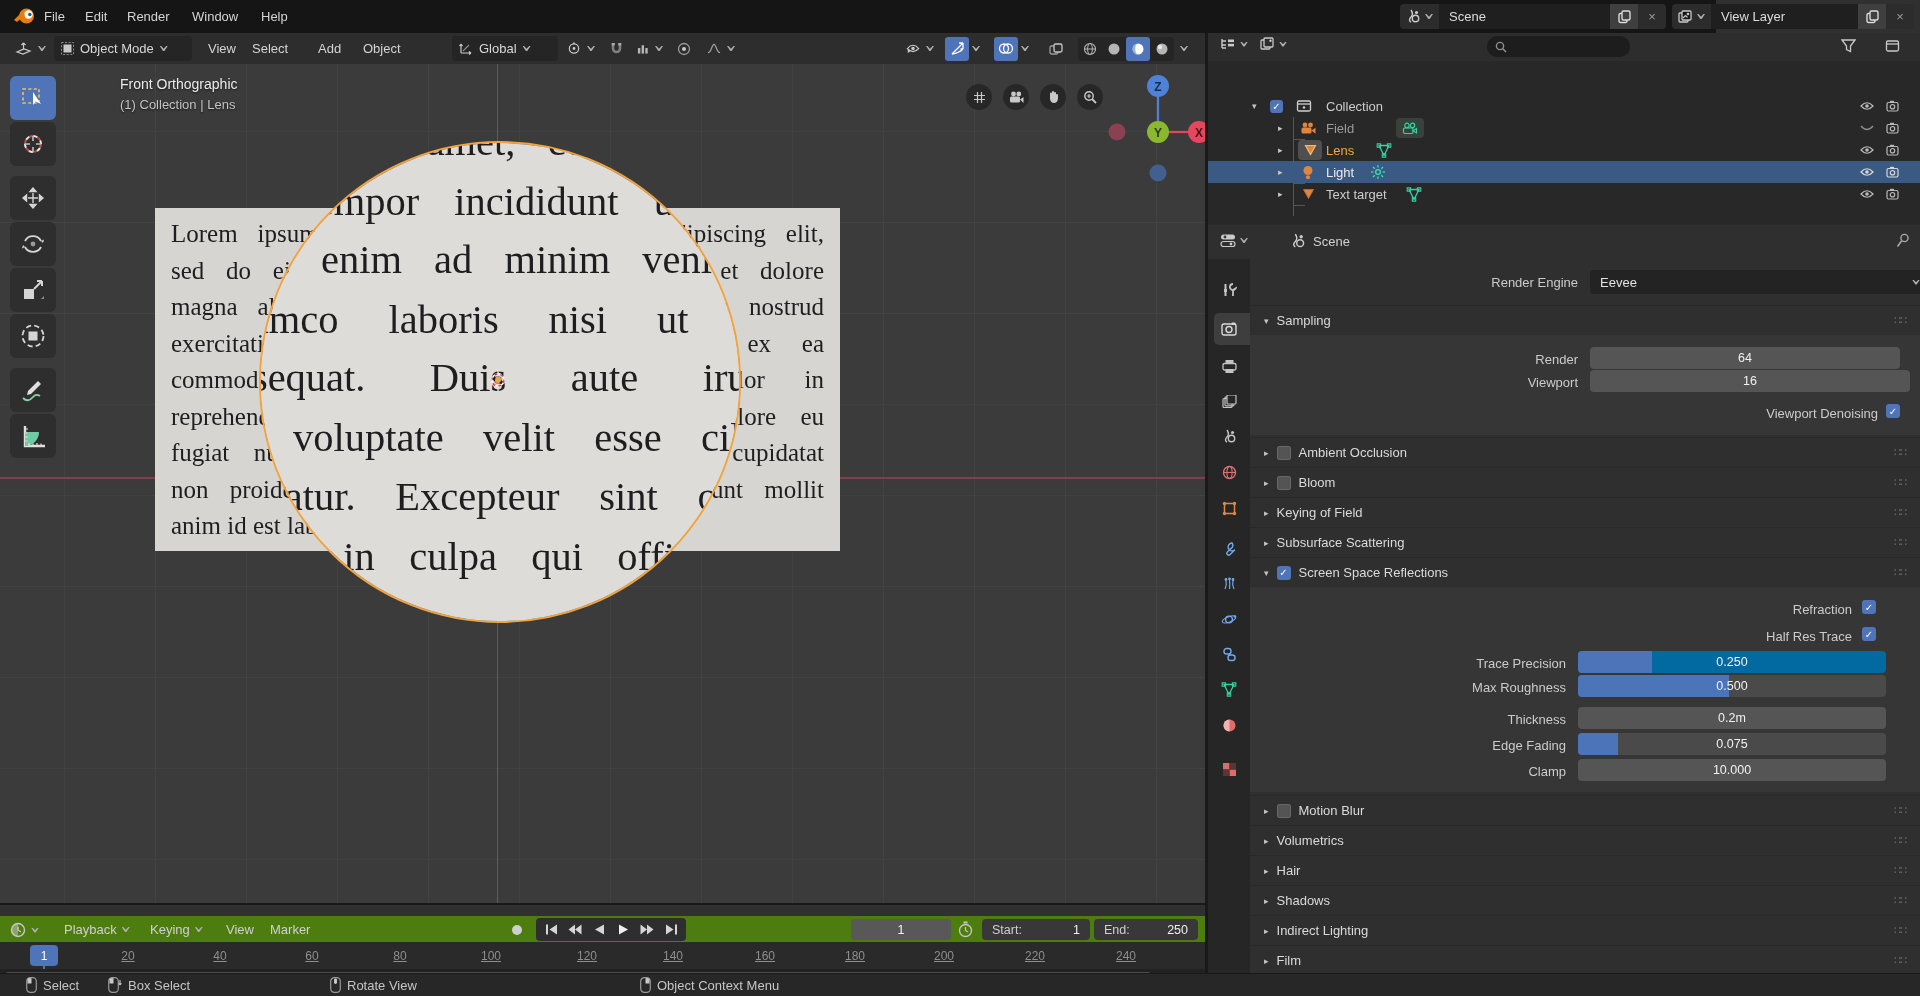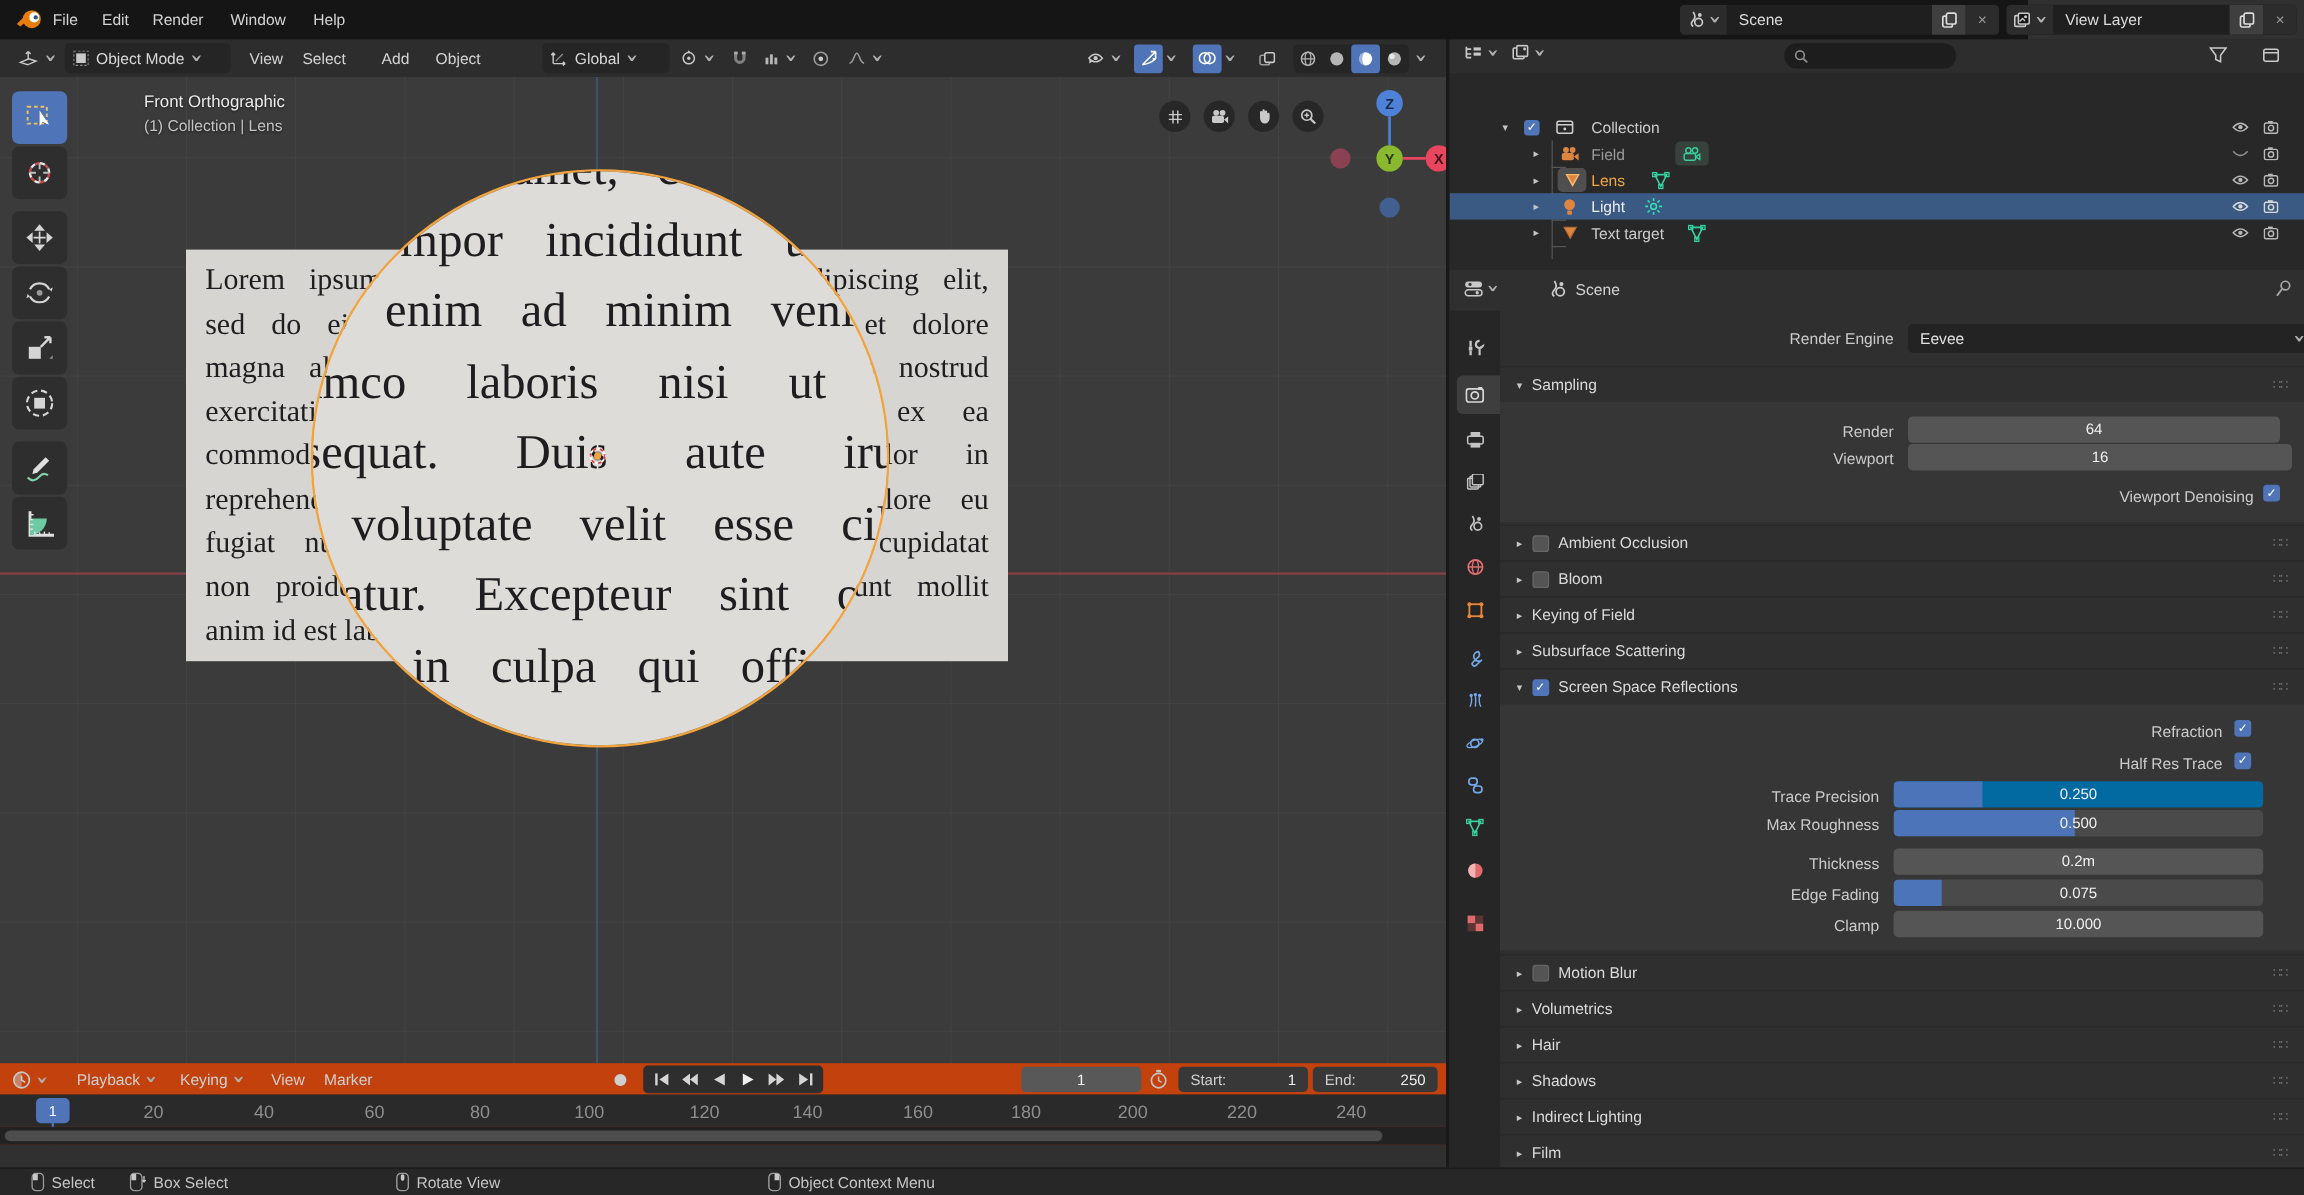--- a/index.html
+++ b/index.html
@@ -2,21 +2,21 @@
 <html><head>
 <meta charset="utf-8">
 <style>
   html,body{margin:0;padding:0;background:#111;}
   #app{position:relative;width:1920px;height:996px;background:#303030;font-family:"Liberation Sans",sans-serif;overflow:hidden;color:#d0d0d0;-webkit-font-smoothing:antialiased;}
   .ab{position:absolute;}
   .nw{white-space:nowrap;}
   .chev{display:inline-block;width:8px;height:5px;background:#b0b0b0;clip-path:polygon(0 0,18% 0,50% 55%,82% 0,100% 0,58% 100%,42% 100%);flex:none;}
   .tri{font-size:9px;color:#c5c5c5;flex:none;}
   
-  #topbar{left:0;top:0;width:1690px;height:33px;background:#151515;}
+  #topbar{left:0;top:0;width:1690px;height:33px;background:#151515;padding-left:26px;}
   .menu{position:absolute;top:9px;font-size:13px;color:#d4d4d4;cursor:default;}
   #tabs{position:absolute;left:318px;top:5px;height:28px;display:flex;gap:2px;align-items:flex-end;}
   .tab{height:27px;background:#222222;color:#9b9b9b;font-size:13px;border-radius:5px 5px 0 0;display:flex;align-items:center;padding:0 15px;}
   .tab.active{background:#3d3d3d;color:#efefef;}
   .tab.plus{padding:0 10px;color:#b9b9b9;border-radius:5px;height:23px;margin-bottom:2px;}
   .chip{position:absolute;top:4px;height:25px;display:flex;border-radius:4px;overflow:hidden;background:#1f1f1f;}
   .chip .sel{background:#2c2c2c;display:flex;align-items:center;gap:4px;padding:0 6px;}
   .chip .name{display:flex;align-items:center;padding:0 10px;font-size:13px;color:#dcdcdc;flex:1;}
   .chip .mini{width:28px;display:flex;align-items:center;justify-content:center;background:#3f3f3f;}
   .chip .mini.x{background:#2c2c2c;color:#9a9a9a;font-size:13px;}
@@ -53,23 +53,23 @@
   .pval{position:absolute;height:22px;background:#555555;border-radius:4px;color:#f1f1f1;font-size:12.5px;display:flex;align-items:center;justify-content:center;overflow:hidden;}
   .pval .fill{position:absolute;left:0;top:0;bottom:0;background:#4c74b9;}
   .pval span{position:relative;}
   .phead{position:absolute;left:42px;width:670px;height:30px;display:flex;align-items:center;gap:8px;padding-left:14px;box-sizing:border-box;font-size:13px;color:#dadada;border-top:1px solid #292929;}
   .grip{margin-left:auto;margin-right:14px;color:#707070;font-size:11px;letter-spacing:-1px;}
   .cb{width:14px;height:14px;border-radius:3px;background:#4f74b8;color:#fff;font-size:10px;display:flex;align-items:center;justify-content:center;flex:none;}
   .cb.un{background:#545454;box-shadow:inset 0 0 0 1px #666;}
   .pcontent{position:absolute;left:42px;width:670px;background:#363636;}
   .drop{position:absolute;height:24px;background:#232323;border-radius:4px;display:flex;align-items:center;padding:0 10px;font-size:13px;color:#e2e2e2;}
   
-  #timeline{left:0;top:886px;width:1205px;height:68px;background:#c2410c;}
+  #timeline{left:0;top:916px;width:1205px;height:68px;background:#4d7c0f;}
   #ruler{position:absolute;left:0;top:26px;width:1205px;height:27px;background:#2a2a2a;}
-  .tick{position:absolute;top:7px;transform:translateX(-50%);font-size:15px;color:#8e8e8e;}
+  .tick{position:absolute;top:7px;transform:translateX(-50%);font-size:12px;color:#8e8e8e;text-decoration:underline;}
   .tmenu{position:absolute;top:6px;font-size:13px;color:#d0d0d0;display:flex;align-items:center;gap:5px;}
   .tbox{position:absolute;top:3px;height:21px;background:#383838;border-radius:4px;display:flex;align-items:center;justify-content:space-between;padding:0 10px;font-size:12.5px;color:#cfcfcf;box-sizing:border-box;}
   .transport{position:absolute;left:536px;top:2px;height:23px;background:#2e2e2e;border-radius:4px;display:flex;align-items:center;padding:0 4px;gap:2px;}
   .tpb{width:22px;height:19px;display:flex;align-items:center;justify-content:center;border-radius:3px;}
   
   #status{left:0;top:973px;width:1920px;height:23px;background:#272727;border-top:1px solid #191919;box-sizing:border-box;}
   .sitem{position:absolute;top:3px;display:flex;align-items:center;gap:6px;font-size:13px;color:#c5c5c5;}
   .splitv{position:absolute;background:#191919;}
 </style>
 </head>

